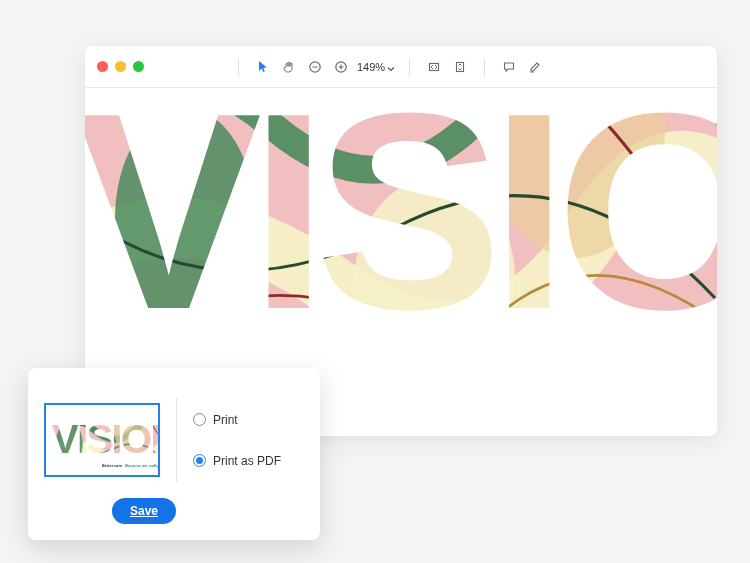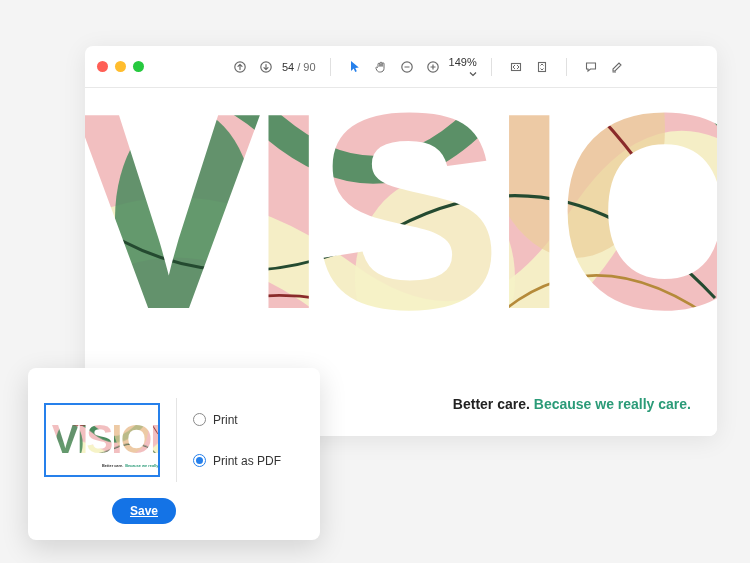--- a/index.html
+++ b/index.html
@@ -46,21 +46,21 @@
   .tgroup { display: flex; align-items: center; gap: 6px; }
   .tbtn {
     width: 20px; height: 20px;
     display: flex; align-items: center; justify-content: center;
     color: #6a6a6a;
     border-radius: 3px;
   }
   .tbtn svg { display: block; }
   .pageno { display: flex; align-items: center; gap: 3px; color: #6a6a6a; }
   .pageno .cur { color: #333; }
-  .zoom { display: flex; align-items: flex-end; gap: 2px; color: #333; font-size: 11px; flex-direction: column; }
+  .zoom { display: flex; align-items: flex-end; gap: 2px; color: #333; font-size: 11px; }
   .sep { width: 1px; height: 18px; background: #e0e0e0; margin: 0 8px; }
   .canvas {
     position: relative;
     width: 100%;
     height: calc(100% - 42px);
     background: #fff;
     overflow: hidden;
   }
   .vision {
     position: absolute;
@@ -142,39 +142,20 @@
 <body>
 
 <div class="window">
   <div class="toolbar">
     <div class="traffic">
       <div class="dot red"></div>
       <div class="dot yellow"></div>
       <div class="dot green"></div>
     </div>
 
-    <div class="tgroup">
-      <div class="tbtn">
-        <svg width="14" height="14" viewBox="0 0 14 14">
-            <circle cx="7" cy="7" r="5.2" fill="none" stroke="#6a6a6a" stroke-width="1.2"></circle>
-            <path d="M7 9.5 V4.5 M5 6.3 L7 4.3 L9 6.3" fill="none" stroke="#6a6a6a" stroke-width="1.2" stroke-linecap="round" stroke-linejoin="round"></path>
-          </svg>
-      </div>
-      <div class="tbtn">
-        <svg width="14" height="14" viewBox="0 0 14 14">
-            <circle cx="7" cy="7" r="5.2" fill="none" stroke="#6a6a6a" stroke-width="1.2"></circle>
-            <path d="M7 4.5 V9.5 M5 7.7 L7 9.7 L9 7.7" fill="none" stroke="#6a6a6a" stroke-width="1.2" stroke-linecap="round" stroke-linejoin="round"></path>
-          </svg>
-      </div>
-      <div class="pageno">
-        <span class="cur">54</span>
-        <span>/</span>
-        <span>90</span>
-      </div>
-    </div>
 
     <div class="sep"></div>
 
     <div class="tgroup">
       <div class="tbtn" style="color:#2680eb">
         <svg width="12" height="14" viewBox="0 0 12 14">
             <path d="M2 1 L2 11 L4.7 8.5 L6.2 12 L7.8 11.3 L6.3 7.9 L9.8 7.5 Z" fill="#2680eb"></path>
           </svg>
       </div>
       <div class="tbtn">
@@ -257,23 +238,20 @@
           <path d="M420 300 Q 520 210 650 310" fill="none" stroke="#b58a3a" stroke-width="2.5"></path>
         </pattern>
         <clipPath id="visionclip">
           <text x="0" y="290" font-family="Arial Black, Arial, sans-serif" font-weight="900" font-size="280" letter-spacing="-12">VISION</text>
         </clipPath>
       </defs>
       <g clip-path="url(#visionclip)">
         <rect x="-20" y="0" width="720" height="360" fill="url(#floral)"></rect>
       </g>
     </svg>
-    <div class="tagline">
-      <span class="lead">Better care. </span><span class="accent">Because we really care.</span>
-    </div>
   </div>
 </div>
 
 <div class="dialog">
   <div class="dbody">
     <div class="thumb">
       <svg viewBox="0 0 116 74">
         <defs>
           <pattern id="floral2" x="0" y="0" width="116" height="74" patternUnits="userSpaceOnUse">
             <rect width="116" height="74" fill="#f2bfc0"></rect>

